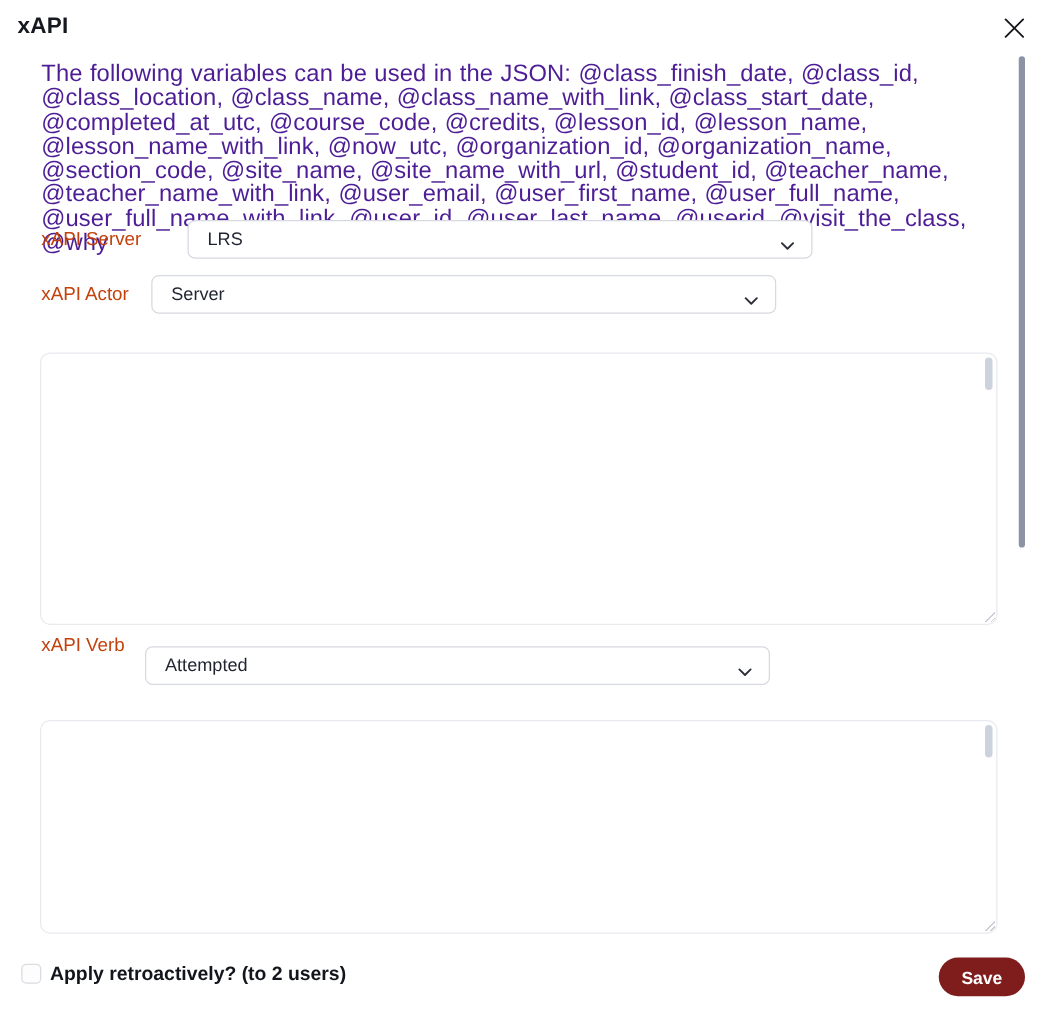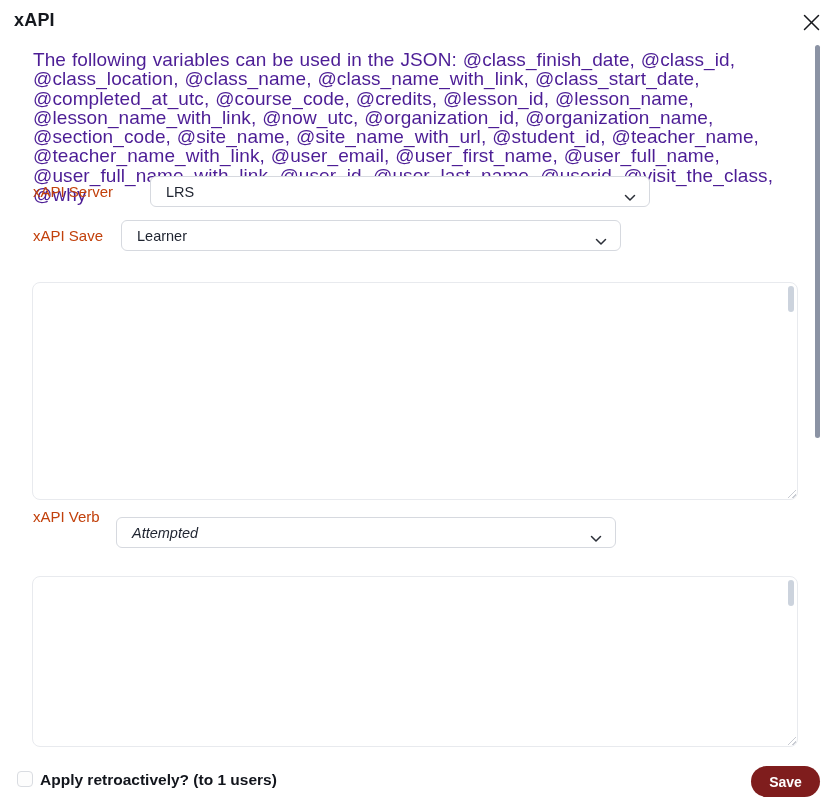--- a/index.html
+++ b/index.html
@@ -74,21 +74,21 @@
     box-sizing: border-box;
     display: flex;
     align-items: center;
     padding-left: 15px;
     font-size: 14.5px;
     color: #1f2430;
     cursor: pointer;
   }
   .select-server { left: 121px; top: 176px; width: 500px; margin-left: 29px; }
   .select-actor  { left: 121px; top: 220px; width: 500px; }
-  .select-verb   { left: 116px; top: 517px; width: 500px; font-style: italic; }
+  .select-verb   { left: 116px; top: 517px; width: 500px; }
   .select .chevron {
     position: absolute;
     right: 13px;
     top: 12px;
   }
   .textarea-wrap {
     position: absolute;
     left: 32px;
     width: 766px;
     box-sizing: border-box;
@@ -194,23 +194,23 @@
   <div class="field-label label-server">xAPI Server</div>
   <div class="select select-server">
     <span>LRS</span>
     <span class="chevron">
       <svg width="12" height="8" viewBox="0 0 12 8">
         <polyline points="1.5,1.5 6,6 10.5,1.5" fill="none" stroke="#2b2f38" stroke-width="1.5" stroke-linecap="round" stroke-linejoin="round"></polyline>
       </svg>
     </span>
   </div>
 
-  <div class="field-label label-actor">xAPI Save</div>
+  <div class="field-label label-actor">xAPI Actor</div>
   <div class="select select-actor">
-    <span>Learner</span>
+    <span>Server</span>
     <span class="chevron">
       <svg width="12" height="8" viewBox="0 0 12 8">
         <polyline points="1.5,1.5 6,6 10.5,1.5" fill="none" stroke="#2b2f38" stroke-width="1.5" stroke-linecap="round" stroke-linejoin="round"></polyline>
       </svg>
     </span>
   </div>
 
   <div class="textarea-wrap ta-statement">
     <textarea spellcheck="false" style=""></textarea>
     <div class="ta-thumb"></div>
@@ -227,19 +227,19 @@
     </span>
   </div>
 
   <div class="textarea-wrap ta-verbjson">
     <textarea spellcheck="false" style=""></textarea>
     <div class="ta-thumb"></div>
     <div class="ta-grip"></div>
   </div>
 
   <div class="checkbox"></div>
-  <div class="checkbox-label">Apply retroactively? (to 1 users)</div>
+  <div class="checkbox-label">Apply retroactively? (to 2 users)</div>
 
   <button class="save-btn">Save</button>
 
   <div class="page-scrollbar-thumb"></div>
 
 </div>
 
 </body></html>

